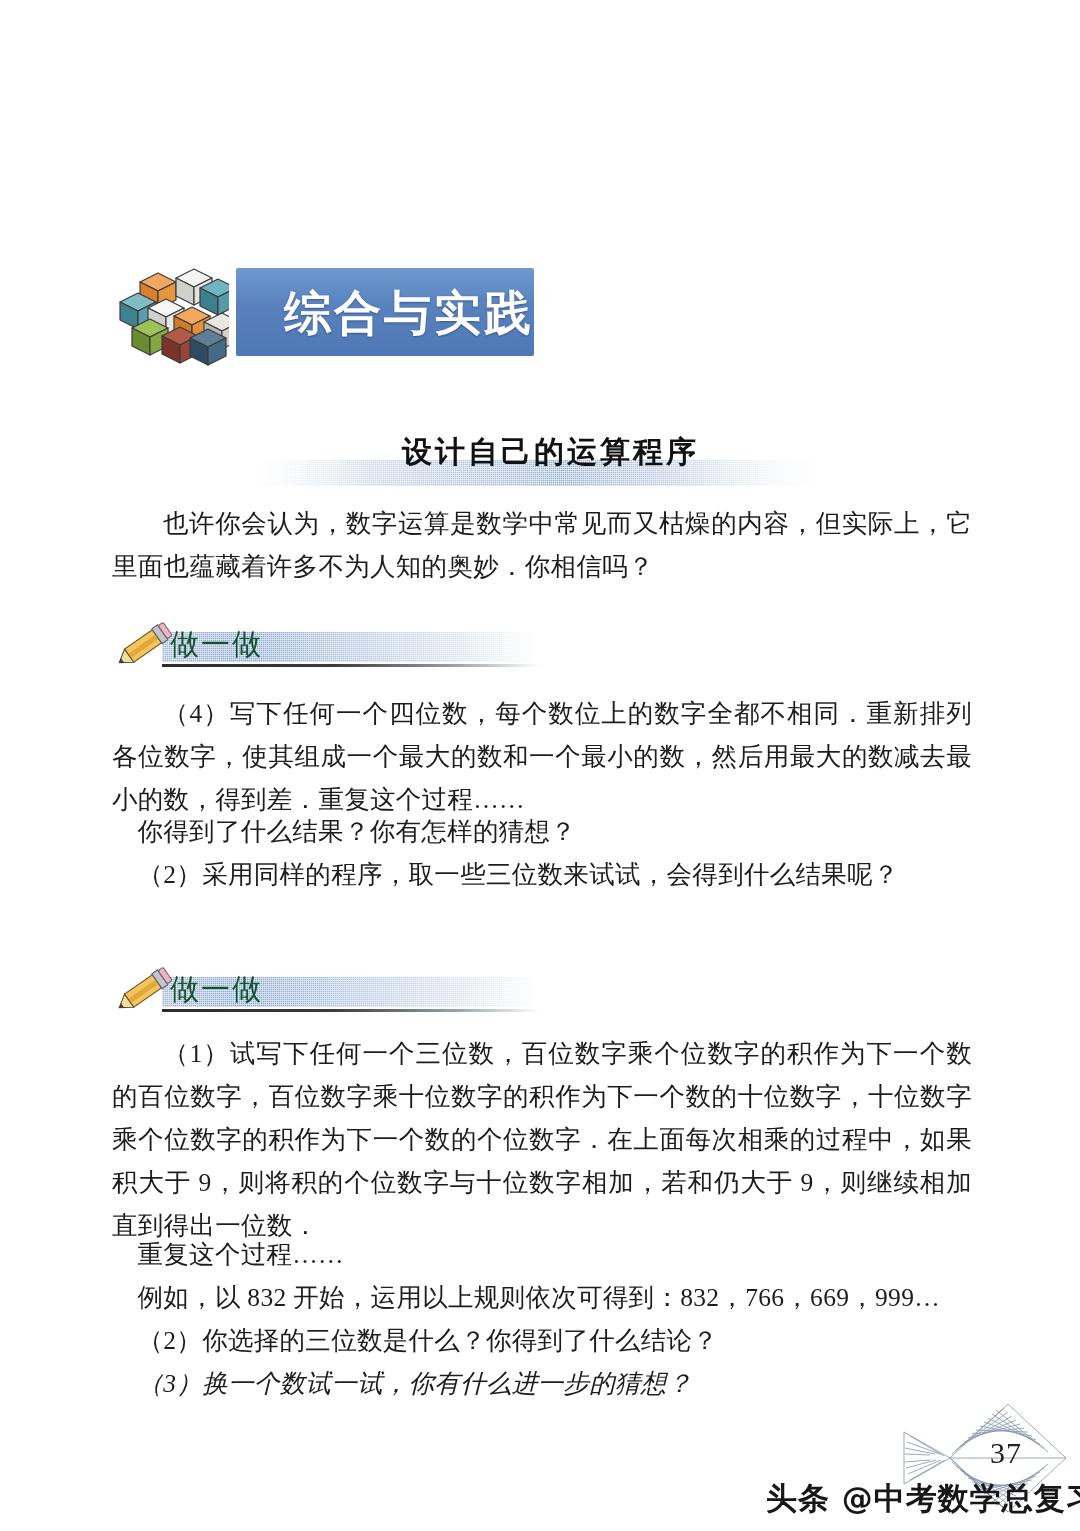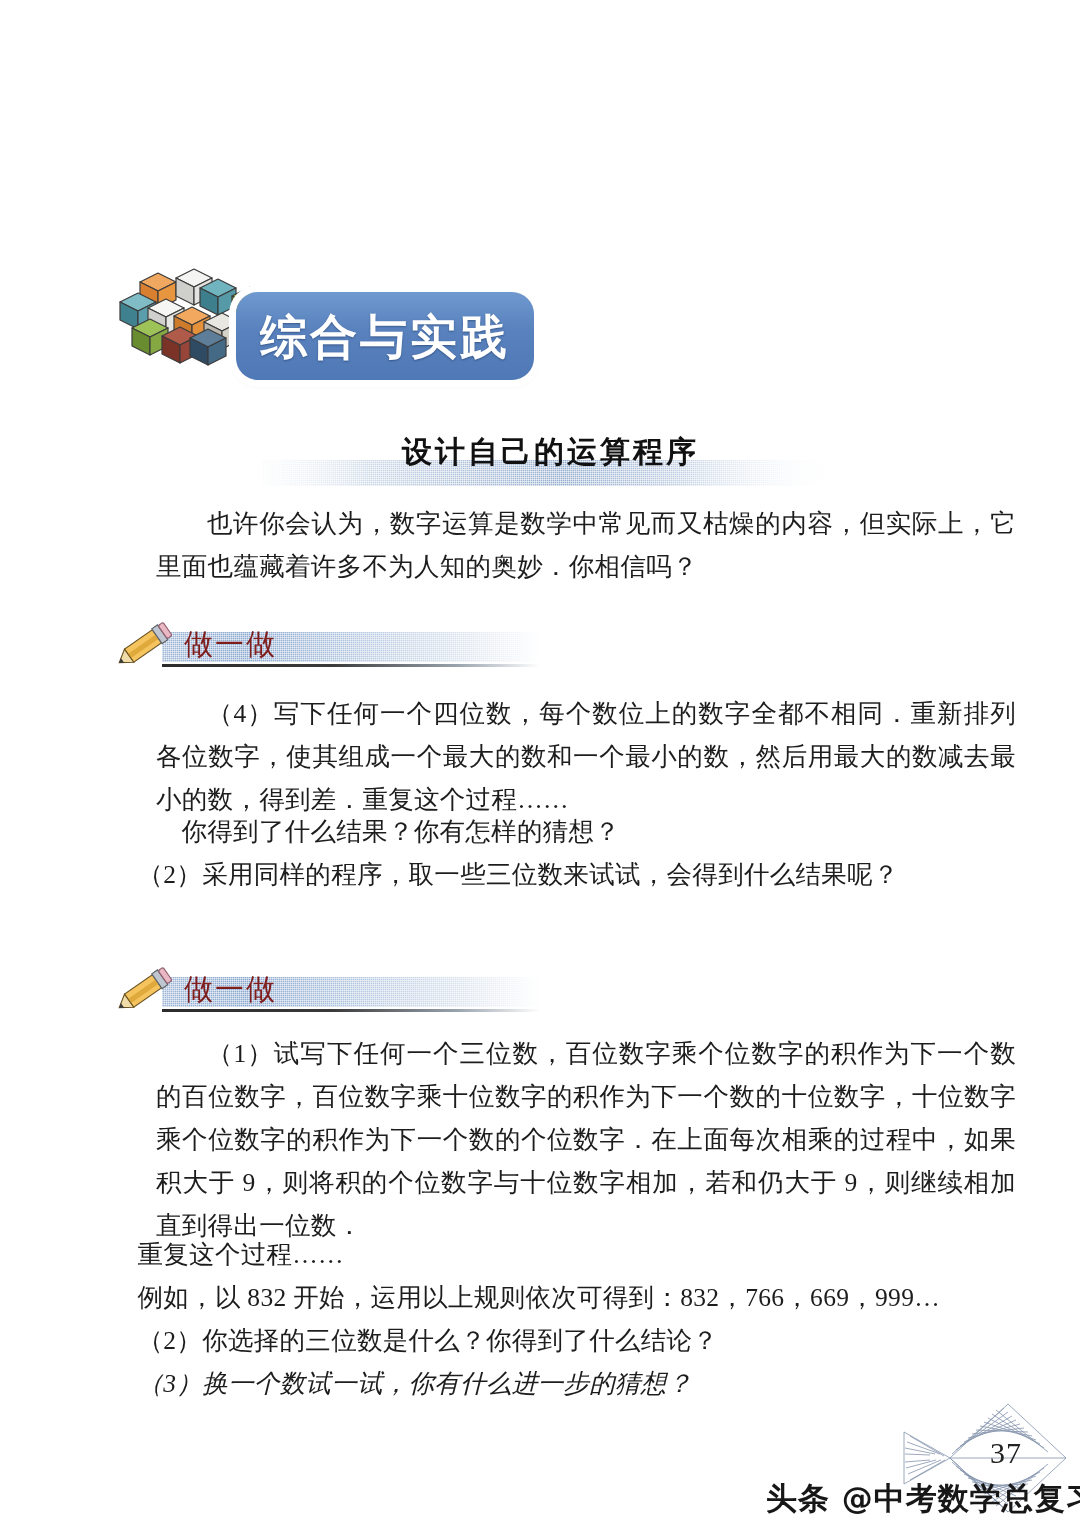--- a/index.html
+++ b/index.html
@@ -35,27 +35,26 @@
     top: 6px;
     width: 140px;
     height: 118px;
   }
   .pill {
     position: absolute;
     left: 124px;
     top: 20px;
     width: 298px;
     height: 88px;
-    border-radius: 22px;
+    border-radius: 2px;
     background: linear-gradient(180deg, #6f99cf 0%, #5881bd 45%, #4f78b6 100%);
     box-shadow: 0 0 0 7px #ffffff, 0 3px 6px rgba(120,130,145,0.45);
     display: flex;
     align-items: center;
-    justify-content: center;
-    margin-top: 24px;
+    justify-content: flex-end;
   }
   .pill-text {
     font-family: "DejaVu Sans", "Liberation Sans", sans-serif;
     font-weight: bold;
     font-size: 47px;
     letter-spacing: 3px;
     color: #ffffff;
     text-shadow: 0 1px 2px rgba(30,55,95,0.55);
     line-height: 1;
     white-space: nowrap;
@@ -100,21 +99,21 @@
   .para {
     position: absolute;
     width: 860px;
     left: 112px;
     font-size: 25.5px;
     line-height: 43px;
     color: #1d1d1d;
     text-align: justify;
     letter-spacing: 0.3px;
   }
-  .indent { text-indent: 2em; margin-left: 44px; }
+  .indent { text-indent: 2em; }
 
   
   .doit {
     position: absolute;
     left: 112px;
     width: 430px;
     height: 52px;
   }
   .doit-bar {
     position: absolute;
@@ -130,26 +129,26 @@
   .doit-underline {
     position: absolute;
     left: 50px;
     top: 42px;
     width: 378px;
     height: 3px;
     background: linear-gradient(90deg, #2b2b2b 0%, #3a3a3a 45%, #9aa3ad 78%, #ffffff 100%);
   }
   .doit-label {
     position: absolute;
-    left: 72px;
+    left: 58px;
     top: 3px;
     font-family: "Liberation Serif", "DejaVu Serif", serif;
     font-size: 29px;
     letter-spacing: 2px;
-    color: #7f1d1d;
+    color: #14532d;
     white-space: nowrap;
   }
   .pencil {
     position: absolute;
     left: 0px;
     top: -4px;
     width: 62px;
     height: 56px;
   }
 

